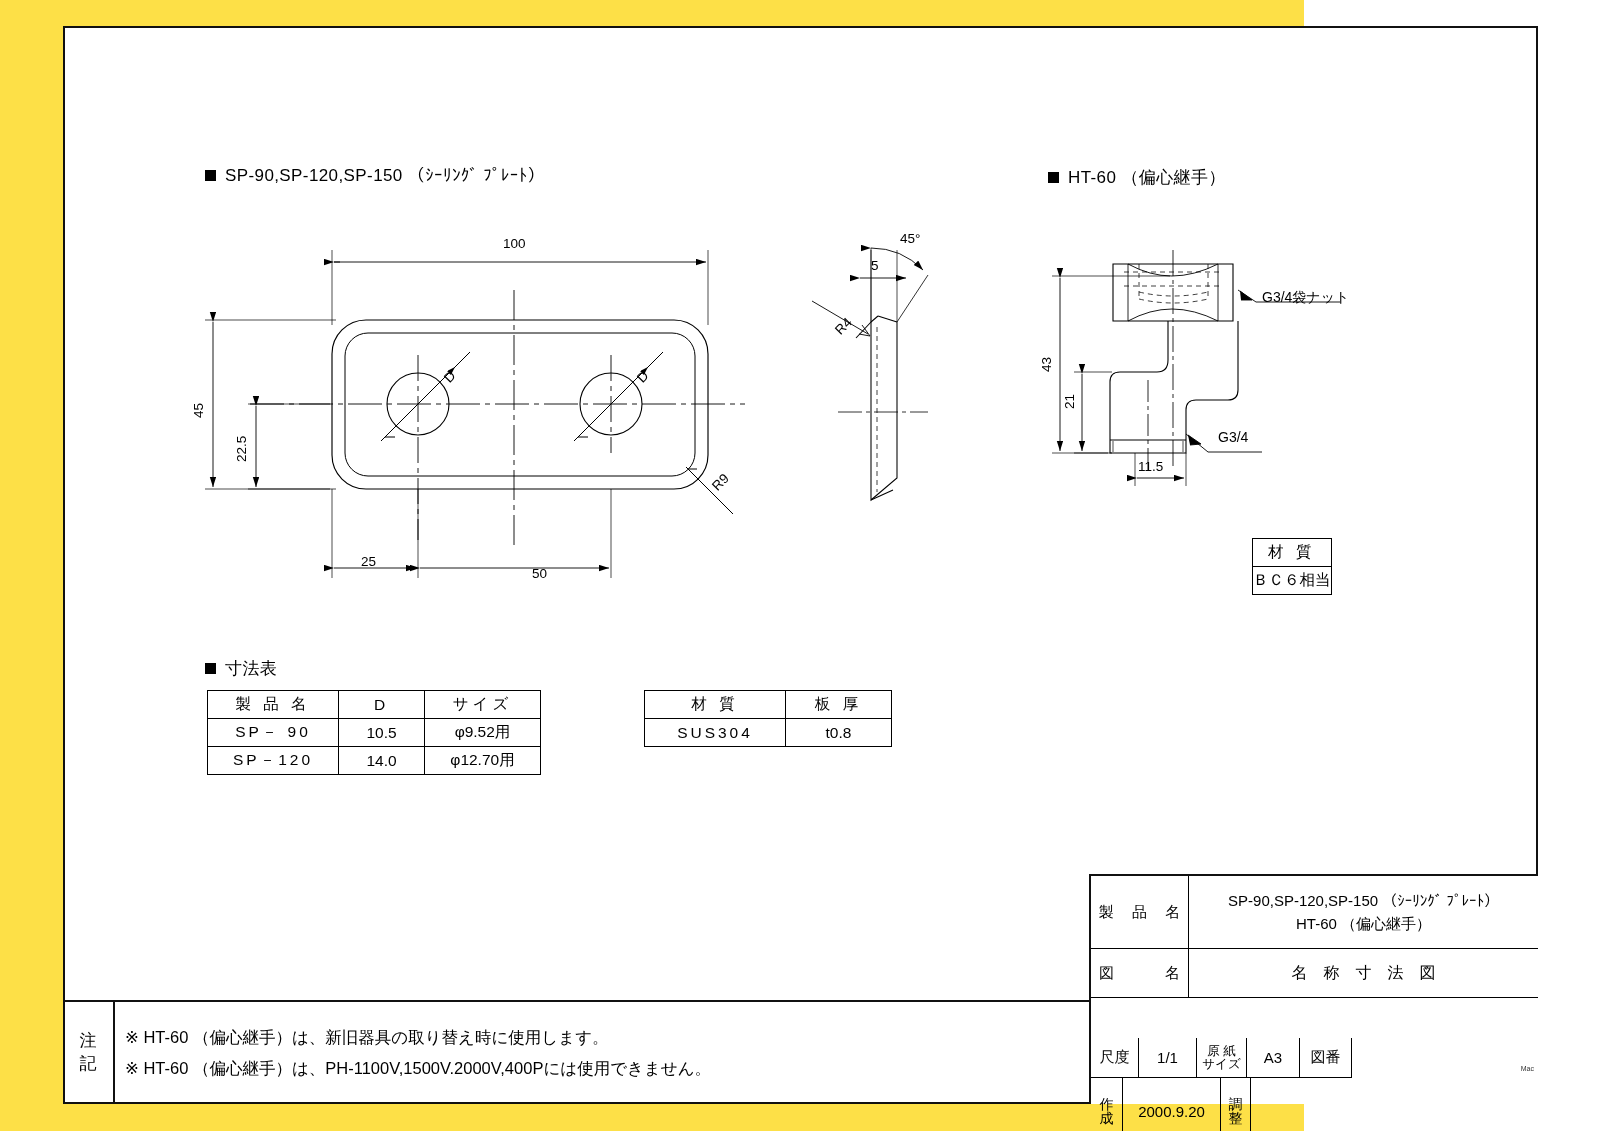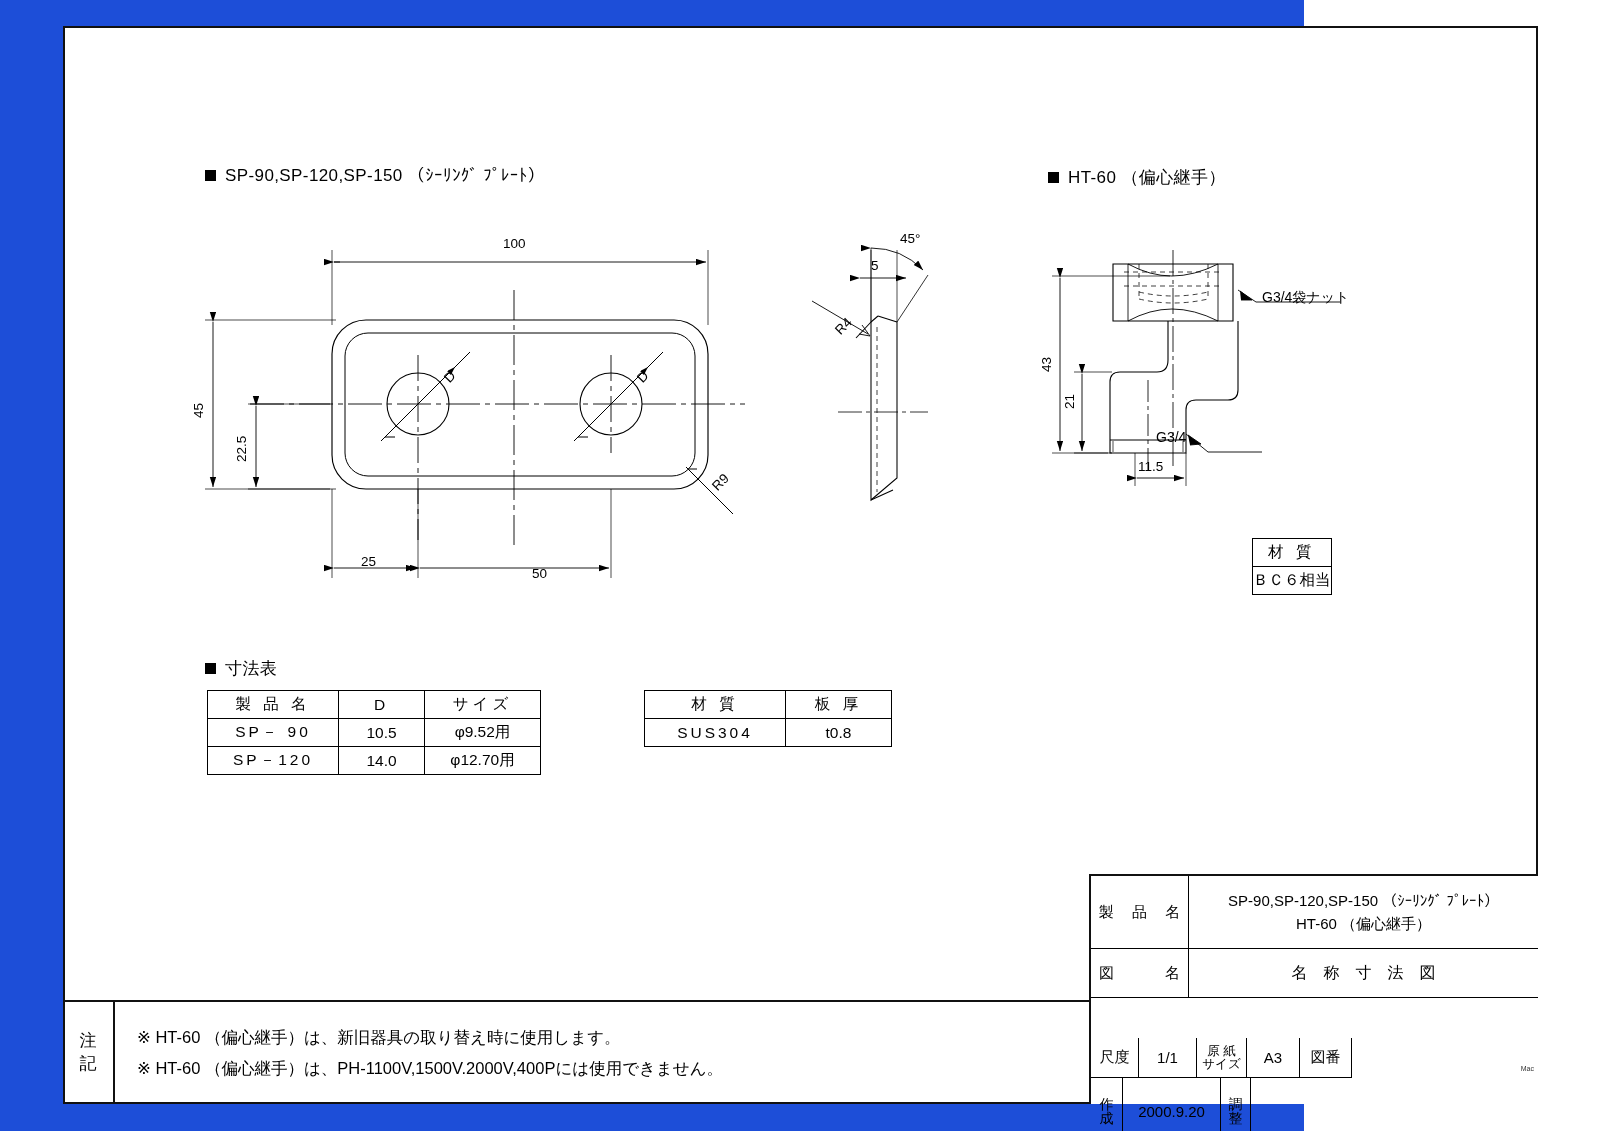--- a/index.html
+++ b/index.html
@@ -2,21 +2,21 @@
 <html><head>
 <meta charset="utf-8">
 <style>
   html,body{margin:0;padding:0;background:#ffffff;}
   body{
     width:1600px;height:1131px;position:relative;overflow:hidden;
     font-family:"Liberation Sans","DejaVu Sans",sans-serif;
     color:#000;
   }
   .sheet{
-    position:absolute;left:0;top:0;width:1304px;height:1131px;background:#1d4ed8;
+    position:absolute;left:0;top:0;width:1304px;height:1131px;background:#fde047;
   }
   
   .frame-outer{
     position:absolute;left:63px;top:26px;width:1475px;height:1078px;
     border:2px solid #111;box-sizing:border-box;background:#fff;
   }
   .svg-layer{position:absolute;left:0;top:0;width:1600px;height:1131px;}
 
   
   .hdr{
@@ -97,21 +97,21 @@
     position:absolute;left:63px;top:1000px;width:1026px;height:104px;
     border-top:2px solid #111;box-sizing:border-box;display:flex;
   }
   .notes-label{
     width:52px;border-right:2px solid #111;box-sizing:border-box;
     display:flex;flex-direction:column;align-items:center;justify-content:center;
     font-size:17px;line-height:1.35;
   }
   .notes-body{
     flex:1;display:flex;flex-direction:column;justify-content:center;
-    padding-left:22px;font-size:16.5px;line-height:1.9;
+    padding-left:10px;font-size:16.5px;line-height:1.9;
   }
 </style>
 </head>
 <body>
 
 <div class="sheet">
 
   <div class="frame-outer"></div>
 
   <svg class="svg-layer" viewBox="0 0 1600 1131" xmlns="http://www.w3.org/2000/svg">
@@ -276,21 +276,21 @@
   <div class="dim rot45" style="left:832px;top:327px;">R4</div>
 
   <div class="dim vert" style="left:1039px;top:372px;">43</div>
 
   <div class="dim vert" style="left:1062px;top:409px;">21</div>
 
   <div class="dim" style="left:1138px;top:459px;">11.5</div>
 
   <div class="dim" style="left:1262px;top:289px;font-size:14px;">G3/4袋ナット</div>
 
-  <div class="dim" style="left:1156px;top:429px;font-size:14px;">G3/4</div>
+  <div class="dim" style="left:1218px;top:429px;font-size:14px;">G3/4</div>
 
   <table class="dtab" id="tbl-dim">
     <thead>
       <tr>
         <td class="c1">製 品 名</td>
         <td class="c2">D</td>
         <td class="c3">サイズ</td>
       </tr>
     </thead>
     <tbody>

